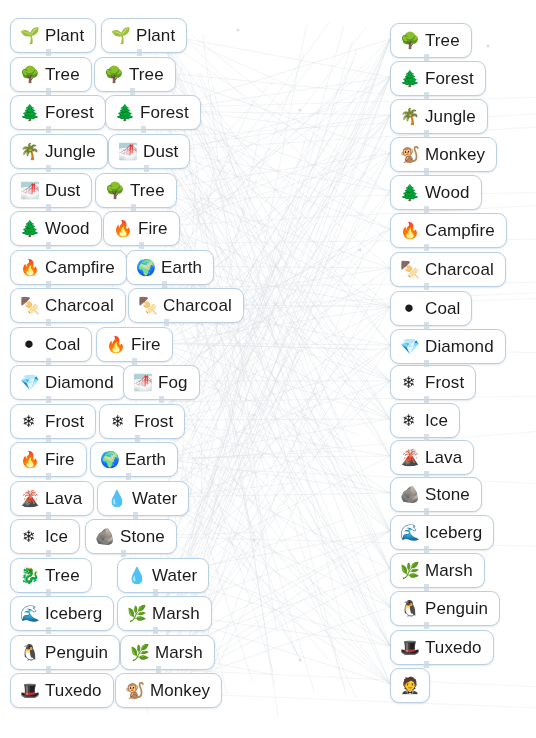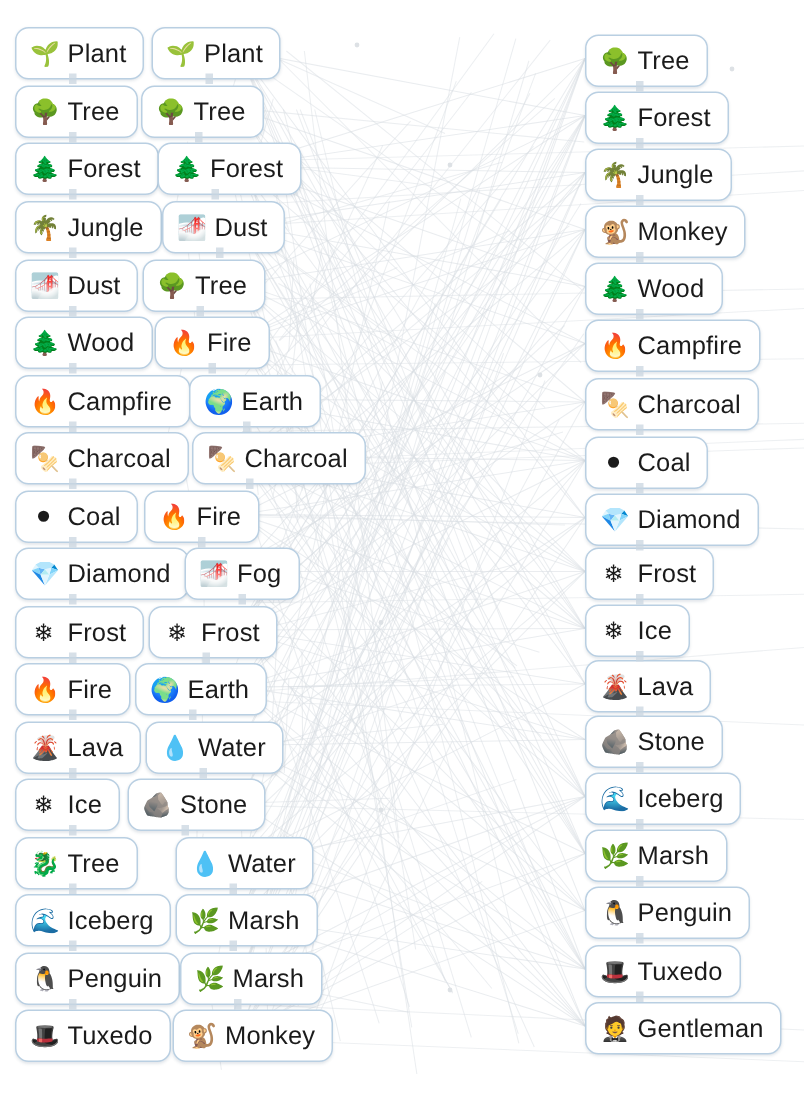--- a/index.html
+++ b/index.html
@@ -636,21 +636,20 @@
       </div>
       <div class="row" style="left: 390px; top: 630px;">
         <div class="card" style="position: absolute; left: 0px; top: 0px;">
           <span class="emo">🎩</span>
           <span class="lbl">Tuxedo</span>
         </div>
       </div>
       <div class="row" style="left: 390px; top: 668px;">
         <div class="card" style="position: absolute; left: 0px; top: 0px;">
           <span class="emo">🤵</span>
-          <span class="lbl">Gentleman</span>
         </div>
       </div>
     </div>
 <div class="stub" style="left: 46px; top: 49px;"></div>
     <div class="stub" style="left: 137px; top: 49px;"></div>
     <div class="stub" style="left: 46px; top: 88px;"></div>
     <div class="stub" style="left: 130px; top: 88px;"></div>
     <div class="stub" style="left: 46px; top: 126px;"></div>
     <div class="stub" style="left: 141px; top: 126px;"></div>
     <div class="stub" style="left: 46px; top: 165px;"></div>

